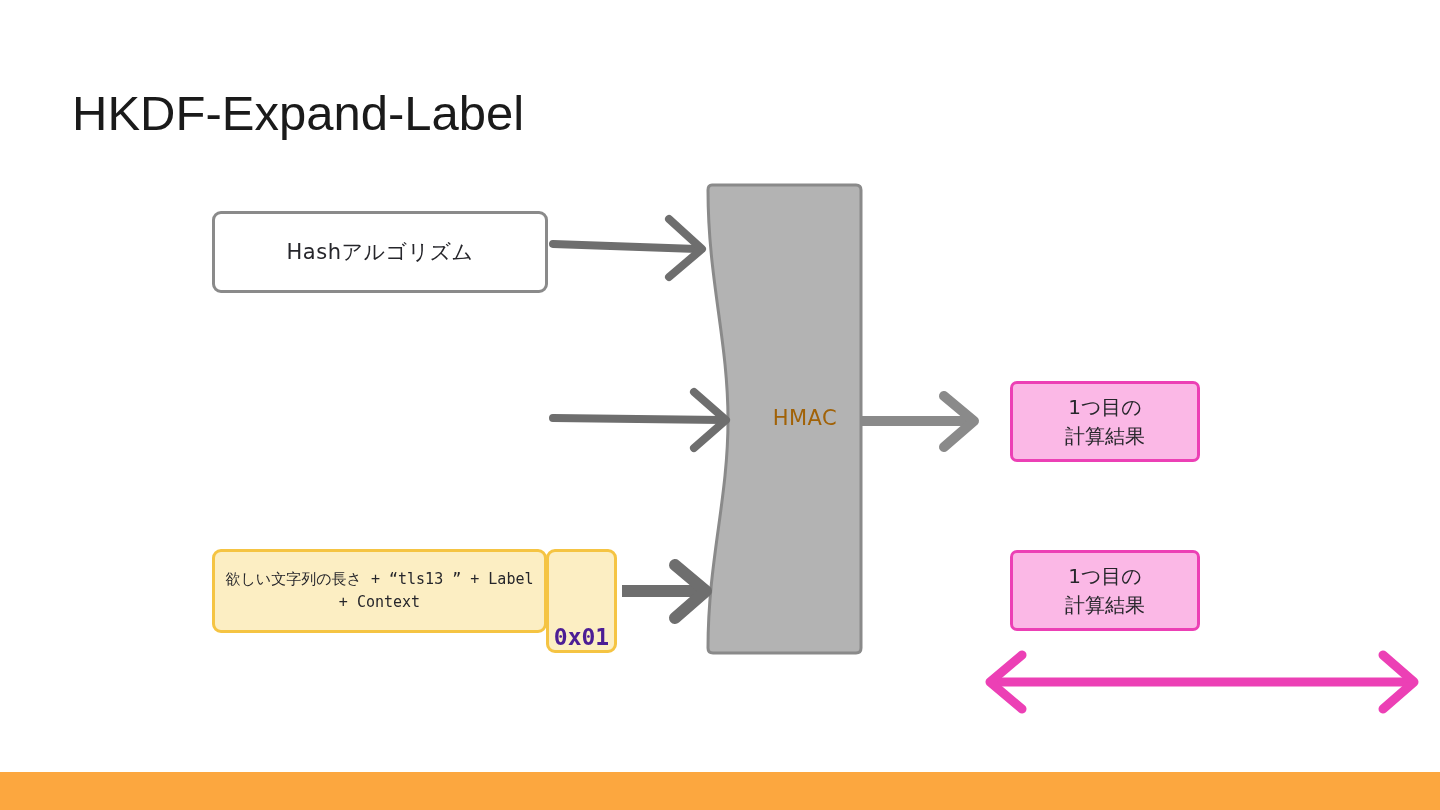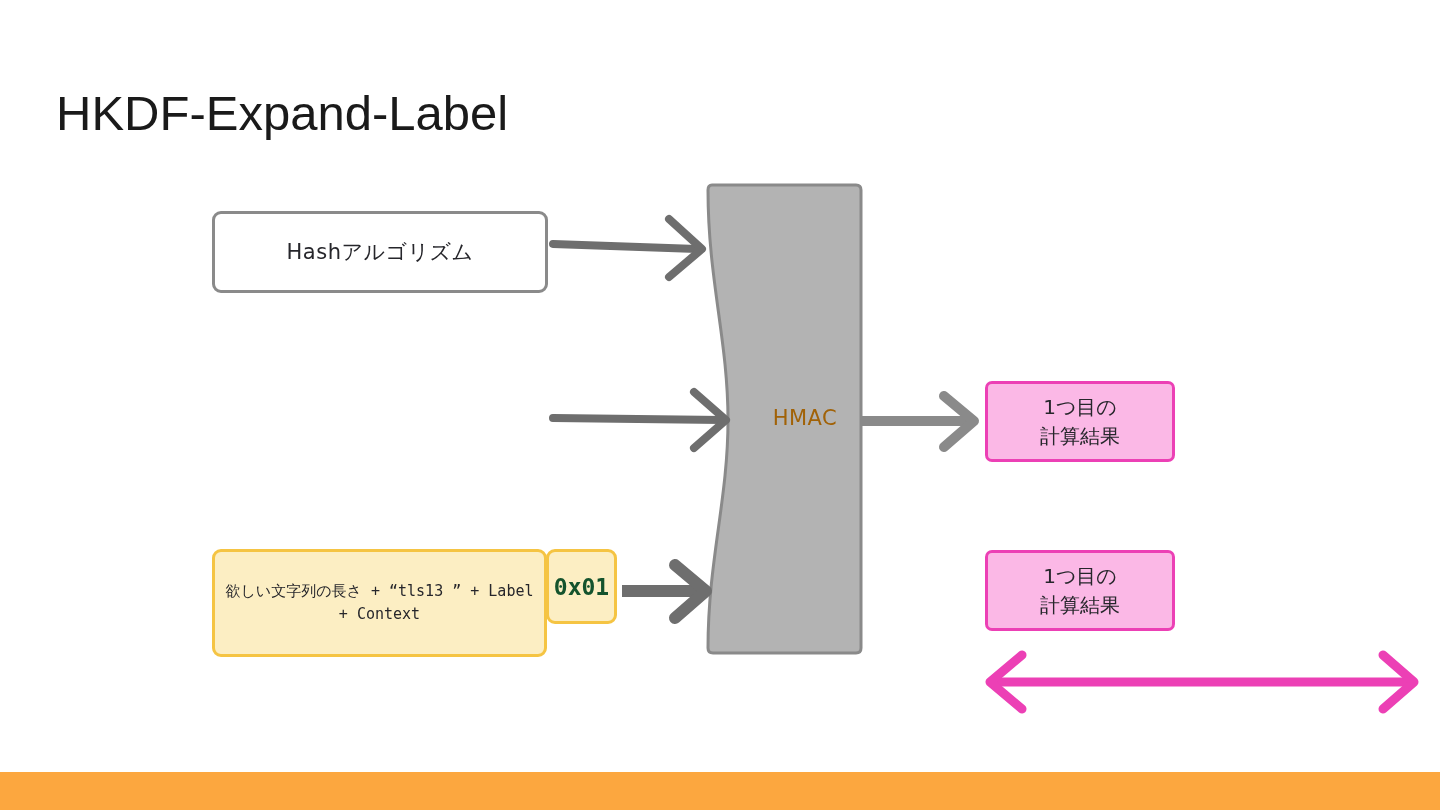--- a/index.html
+++ b/index.html
@@ -13,21 +13,21 @@
     width: 1440px;
     height: 810px;
     background: #ffffff;
     overflow: hidden;
     font-family: "Liberation Sans", "DejaVu Sans", sans-serif;
   }
 
   
   #page-title {
     position: absolute;
-    left: 56px;
+    left: 72px;
     top: 84px;
     font-size: 49px;
     line-height: 1.2;
     color: #1a1a1a;
     letter-spacing: 0px;
     white-space: nowrap;
     font-weight: 400;
   }
 
   
@@ -67,55 +67,57 @@
     color: #26262b;
     font-family: "DejaVu Sans Mono", monospace;
     letter-spacing: 2.5px;
   }
 
   
   #label-box {
     left: 212px;
     top: 549px;
     width: 335px;
-    height: 108px;
+    height: 84px;
     background: #fceec3;
     border: 3px solid #f5c443;
     font-size: 15px;
     color: #26262b;
     font-family: "DejaVu Sans Mono", monospace;
     line-height: 1.55;
     padding: 0 10px;
     letter-spacing: 0px;
   }
   #label-box .inner { white-space: pre-wrap; }
 
   #byte-box {
     left: 546px;
     top: 549px;
     width: 71px;
-    height: 75px;
+    height: 104px;
     background: #fceec3;
     border: 3px solid #f5c443;
     font-size: 23px;
     font-weight: bold;
-    color: #14532d;
+    color: #4c1d95;
     font-family: "DejaVu Sans Mono", monospace;
     letter-spacing: 0px;
+    align-items: flex-end;
   }
 
   
   .pink-box {
     background: #fbb8e6;
     border: 3px solid #ec40b5;
     font-size: 20px;
     color: #26262b;
     font-family: "DejaVu Sans", sans-serif;
     line-height: 1.45;
     border-radius: 7px;
+    margin-left: 25px;
   }
   #result1-box { left: 985px; top: 381px; width: 190px; height: 81px; }
   #result2-box { left: 985px; top: 550px; width: 190px; height: 81px; }
 
   
   #vector-layer {
     position: absolute;
     left: 0; top: 0;
     width: 1440px;
     height: 810px;

